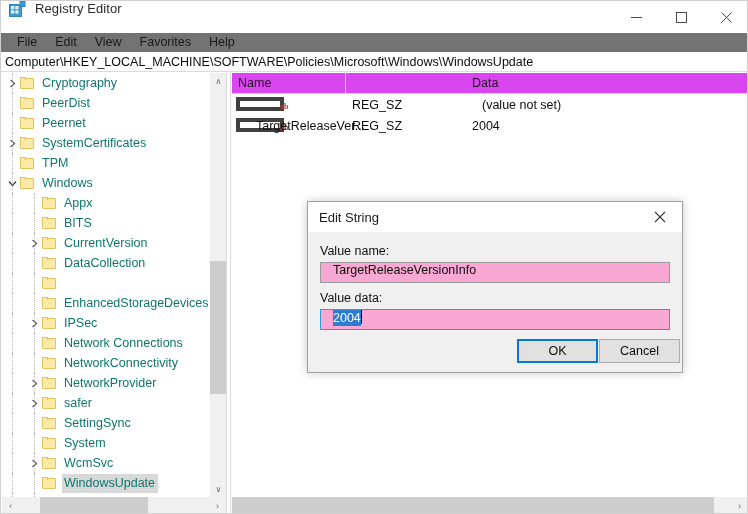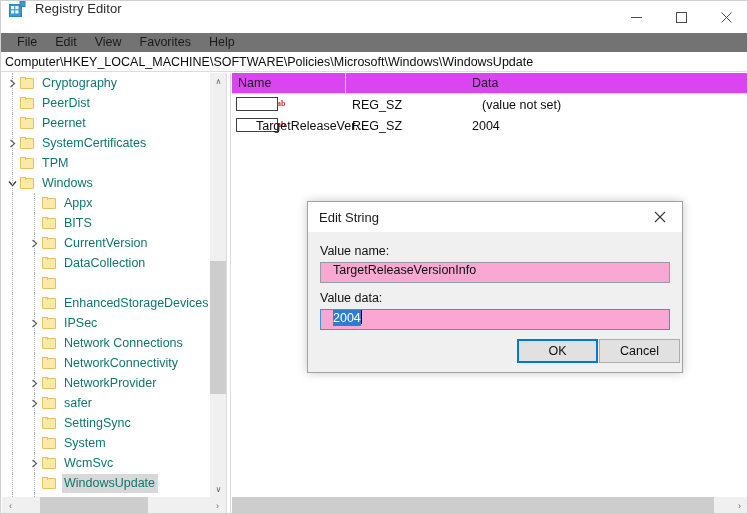--- a/index.html
+++ b/index.html
@@ -265,21 +265,21 @@
     font-size: 12.5px;
     color: #0d0d0d;
     white-space: nowrap;
     overflow: hidden;
   }
   .ab-ico {
     position: absolute;
     left: 4px; top: 3px;
     width: 14px; height: 14px;
     background: #ffffff;
-    border: 1px solid #404040;
+    border: 4px solid #404040;
     box-sizing: border-box;
     font-size: 8px;
     font-weight: bold;
     color: #c0392b;
     line-height: 12px;
     text-align: center;
     font-family: "Liberation Serif", serif;
     padding-left: 40px;
   }
 

